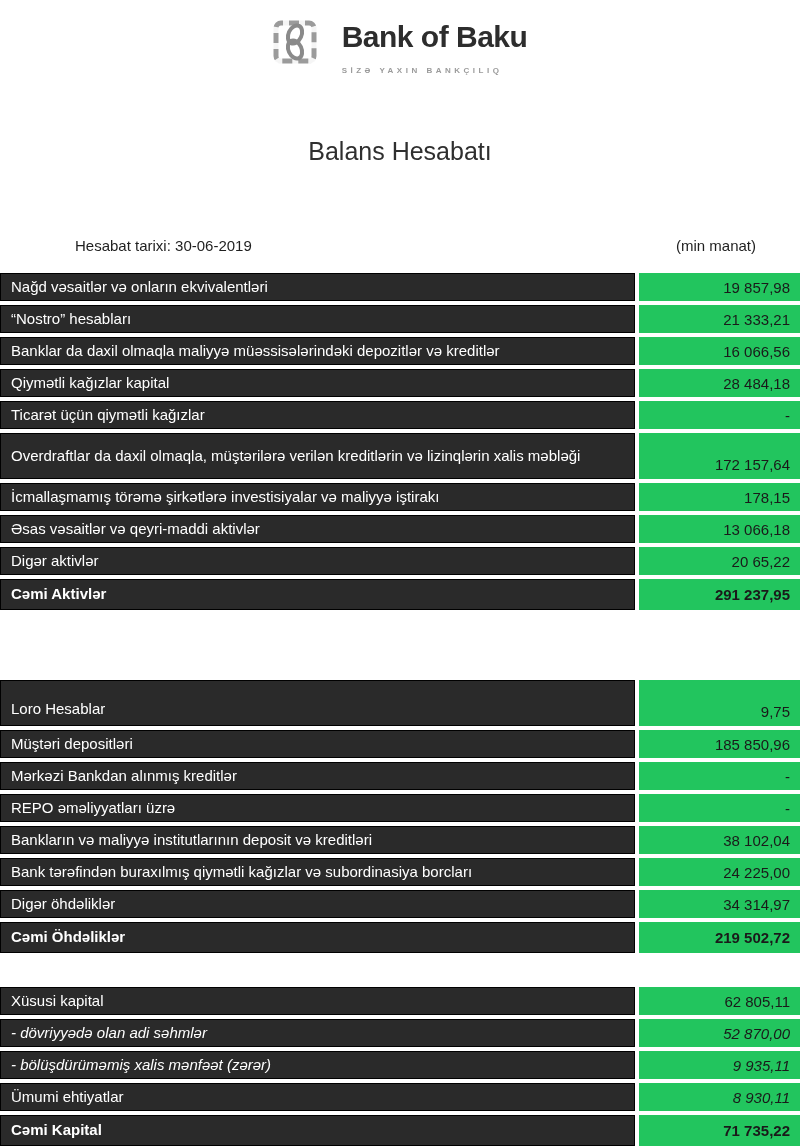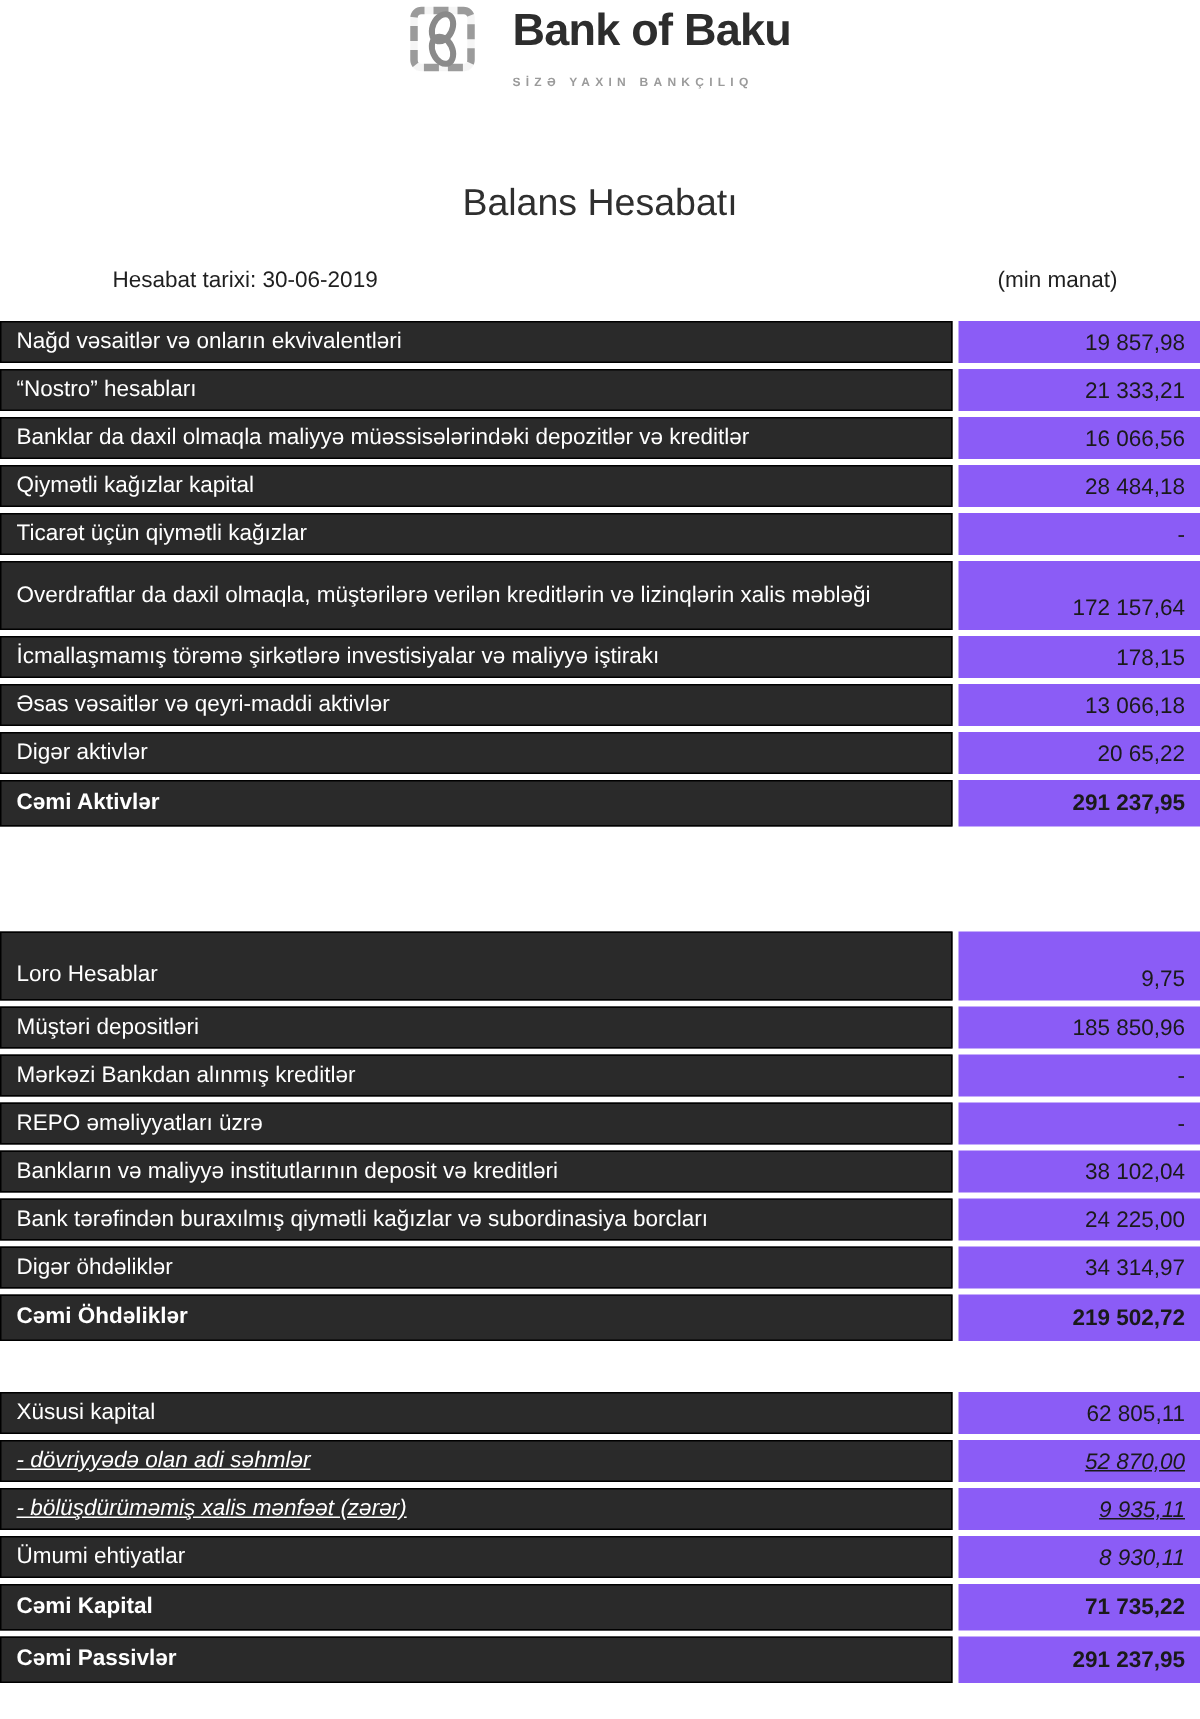--- a/index.html
+++ b/index.html
@@ -1,44 +1,44 @@
 <!DOCTYPE html>
 <html><head>
 <meta charset="utf-8">
 <style>
   * { margin:0; padding:0; box-sizing:border-box; }
   html,body { background:#fff; }
   body { font-family:"Liberation Sans", sans-serif; }
   .page { width:800px; height:1146px; background:#ffffff; overflow:hidden; position:relative; }
 
   
-  .logo { display:flex; justify-content:center; align-items:flex-start; gap:25px; padding-top:4px; }
+  .logo { display:flex; justify-content:center; align-items:flex-start; gap:25px; padding-top:20px; }
   .logo-icon svg { display:block; }
   .logo-text { display:flex; flex-direction:column; }
   .brand { font-size:30px; font-weight:700; letter-spacing:-0.5px; color:#2d2d2d; line-height:1.1; }
   .tagline { font-size:8px; font-weight:700; letter-spacing:3.5px; color:#9b9b9b; margin-top:13px; white-space:nowrap; }
 
   
   .title { text-align:center; font-size:25px; font-weight:400; color:#2f2f2f; margin-top:62px; }
-  .meta { display:flex; justify-content:space-between; margin-top:28px; padding-left:75px; padding-right:55px; font-size:15px; color:#1f1f1f; }
+  .meta { display:flex; justify-content:space-between; margin-top:71px; padding-left:75px; padding-right:44px; font-size:15px; color:#1f1f1f; }
 
   
   .table { margin-top:19px; }
   .section + .section { margin-top:34px; }
   .row { display:flex; gap:4px; margin-bottom:4px; }
   .cell { font-size:15px; }
   .label { flex:1; background:#2a2a2a; border:1px solid #000; color:#fff;
            display:flex; align-items:center; padding:2px 10px; min-height:28px; line-height:1.35; }
-  .value { width:161px; background:#8b5cf6; color:#1a1a1a;
+  .value { width:161px; background:#22c55e; color:#1a1a1a;
            display:flex; align-items:center; justify-content:flex-end; padding:2px 10px; min-height:28px; }
   .row.double .label { min-height:46px; }
   .row.double .value { min-height:46px; align-items:flex-end; padding-bottom:6px; }
   .row.tall .label, .row.tall .value { min-height:46px; align-items:flex-end; padding-bottom:6px;margin-top:36px; }
   .row.bold .label, .row.bold .value { font-weight:700; min-height:31px; }
-  .row.italic .label, .row.italic .value { font-style:italic;text-decoration:underline; }
+  .row.italic .label, .row.italic .value { font-style:italic; }
   .row.value-italic .value { font-style:italic; }
 </style>
 </head>
 <body>
 
 <div class="page">
 
   <header class="logo">
     <span class="logo-icon">
       <svg width="44" height="44" viewBox="0 0 44 44" xmlns="http://www.w3.org/2000/svg">

